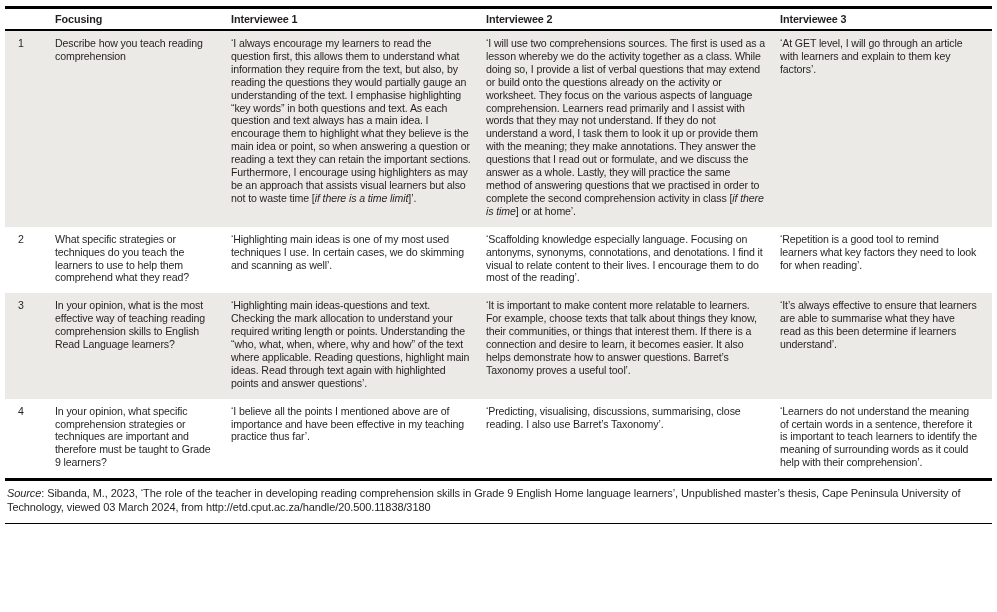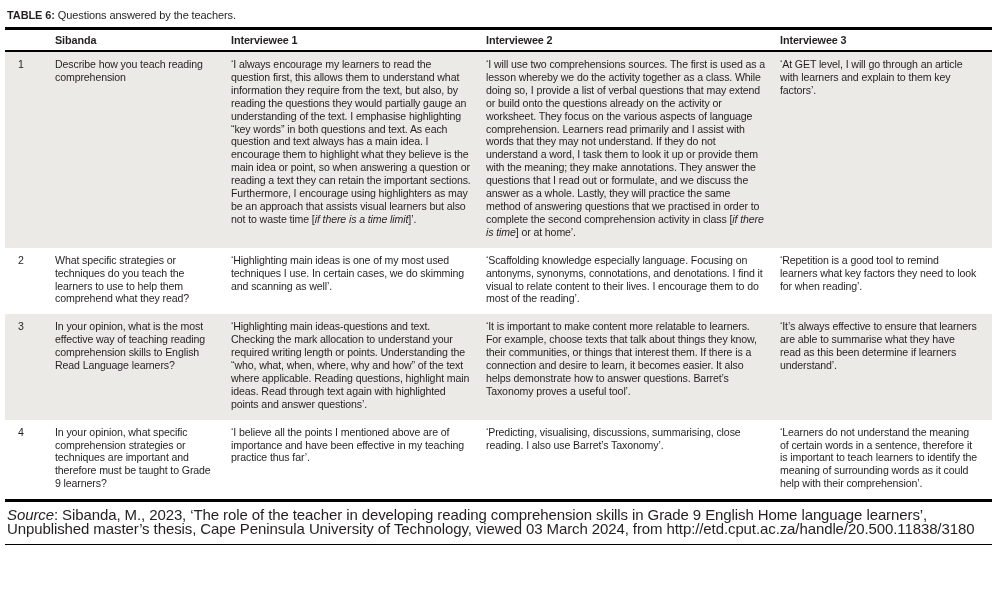--- a/index.html
+++ b/index.html
@@ -47,54 +47,50 @@
   col.c-num { width: 50px; }
   col.c-q   { width: 176px; }
   col.c-i1  { width: 255px; }
   col.c-i2  { width: 294px; }
   col.c-i3  { width: 212px; }
   th.num, td.num { padding-left: 13px; }
   tr.shaded td { background: #eceae6; }
   tbody tr:last-child td { border-bottom: 3px solid #000; }
   .it { font-style: italic; }
   .source-note {
-    font-size: 15px;
+    font-size: 11px;
     line-height: 13.5px;
     margin: 6px 0 0 2px;
     letter-spacing: -0.1px;
     width: 983px;
   }
   .bottom-rule {
     width: 987px;
     border-bottom: 1.5px solid #000;
     margin-top: 9px;
   }
 </style>
 </head>
 <body>
 
 <div class="page">
 
-  <div class="table-title">
-    <span class="bold">TABLE 6:</span>
-    <span>Questions answered by the teachers.</span>
-  </div>
 
   <table>
     <colgroup>
       <col class="c-num">
         <col class="c-q">
         <col class="c-i1">
         <col class="c-i2">
         <col class="c-i3">
     </colgroup>
     <thead>
       <tr>
         <th class="num"></th>
-        <th>Sibanda</th>
+        <th>Focusing</th>
         <th>Interviewee 1</th>
         <th>Interviewee 2</th>
         <th>Interviewee 3</th>
       </tr>
     </thead>
     <tbody>
 
       <tr class="shaded">
         <td class="num">1</td>
         <td>Describe how you teach reading comprehension</td>

